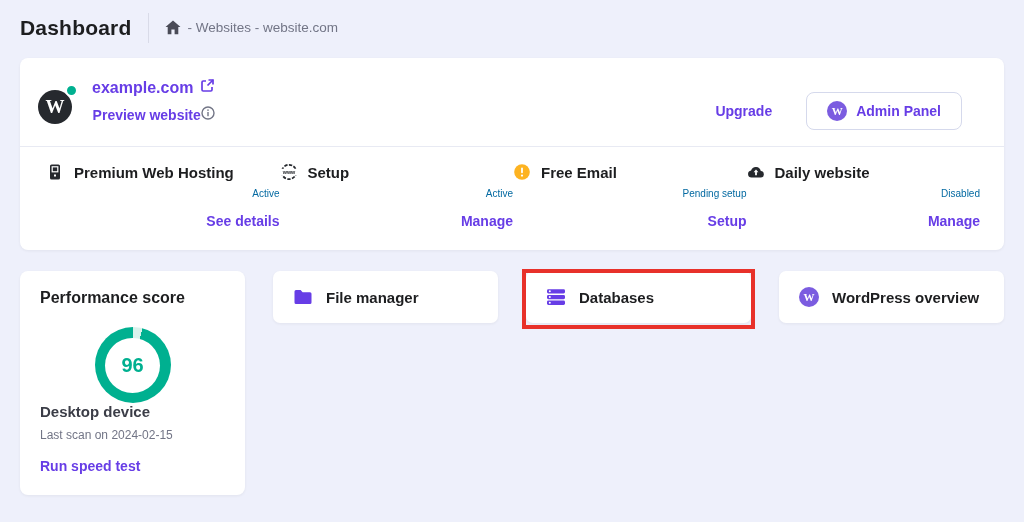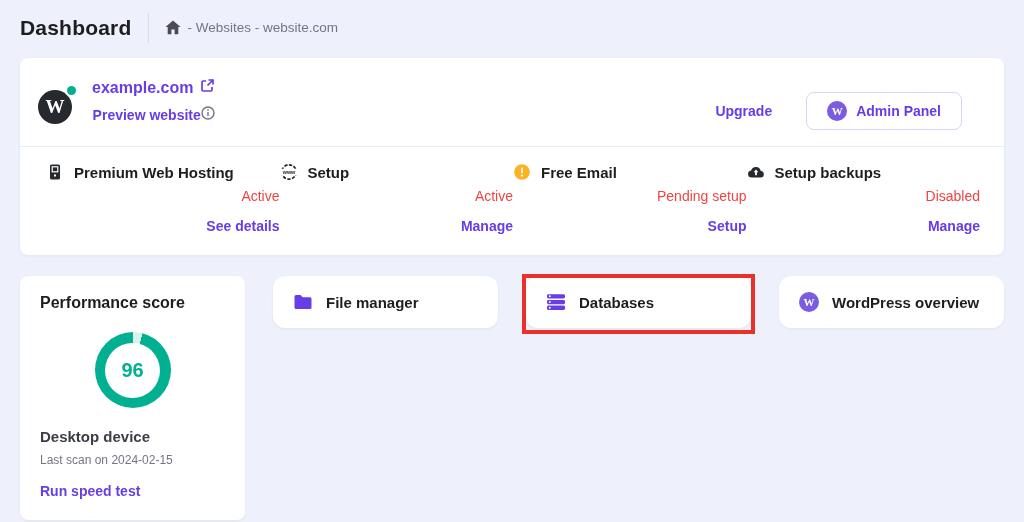--- a/index.html
+++ b/index.html
@@ -51,30 +51,30 @@
   .wp-badge {
     width:20px; height:20px; border-radius:50%; background:#7b5ce0;
     display:flex; align-items:center; justify-content:center;
     color:#fff; font-family:"Liberation Serif", serif; font-weight:700; font-size:11px;
   }
   .section-divider { height:1px; background:#e8eaf3; }
   
   .services { display:grid; grid-template-columns:repeat(4,1fr); padding:16px 24px 20px 26px;text-align:right; }
   .service-head { display:flex; align-items:center; gap:10px; }
   .service-title { font-size:15px; font-weight:700; }
-  .service-status { font-size:14px; color:#ef4444; margin:7px 0 0 28px; }
+  .service-status { font-size:10px; color:#0369a1; margin:7px 0 0 28px; }
   .service-action { font-size:14px; margin:14px 0 0 28px; display:inline-block; }
   .svc-icon { width:18px; height:18px; flex:0 0 18px; }
   
   .bottom-grid {
     display:grid; grid-template-columns:repeat(4,1fr); gap:28px;
     margin:21px 20px 0 20px; align-items:start;
   }
   .mini-card {
-    background:#fff; border-radius:12px; height:52px;
+    background:#fff; border-radius:7px; height:52px;
     display:flex; align-items:center; gap:13px; padding:0 20px;
     box-shadow:0 1px 3px rgba(29,30,32,.06); cursor:pointer; position:relative;
   }
   .mini-label { font-size:15px; font-weight:700; }
   .hl-box {
     position:absolute; top:-2px; left:-4px; right:-4px; bottom:-6px;
     border:4px solid #e8312a; pointer-events:none;
   }
   
   .perf-card {
@@ -84,21 +84,21 @@
   .perf-title { font-size:16px; font-weight:700; }
   .gauge {
     width:76px; height:76px; border-radius:50%; margin:20px auto 0 auto;
     display:flex; align-items:center; justify-content:center;
   }
   .gauge-inner {
     width:55px; height:55px; border-radius:50%; background:#fff;
     display:flex; align-items:center; justify-content:center;
     color:#00b090; font-size:20px; font-weight:700;
   }
-  .perf-device { font-size:15px; font-weight:700; color:#3b3d47; margin-top:20px; }
+  .perf-device { font-size:15px; font-weight:700; color:#3b3d47; }
   .perf-scan { font-size:12px; color:#727586; margin-top:8px; }
   .perf-action { font-size:14px; margin-top:16px; display:inline-block; }
 </style>
 </head>
 <body>
 
 <div class="top-bar">
   <div class="page-title">Dashboard</div>
   <div class="vert-divider"></div>
   <div class="breadcrumb">
@@ -190,21 +190,21 @@
       <div class="service-status">Pending setup</div>
       <span class="link service-action">Setup</span>
     </div>
 
     <div class="service-item">
       <div class="service-head">
         <svg class="svc-icon" viewBox="0 0 18 18">
           <path d="M4.5 14.5 a3.5 3.5 0 0 1 -0.4 -6.97 A5 5 0 0 1 13.8 8.1 a3.2 3.2 0 0 1 -0.3 6.4 Z" fill="#26292e"></path>
           <path d="M9 6.5 L11.4 9.3 H9.9 V12.3 H8.1 V9.3 H6.6 Z" fill="#fff"></path>
         </svg>
-        <span class="service-title">Setup backups</span>
+        <span class="service-title">Daily website</span>
       </div>
       <div class="service-status">Disabled</div>
       <span class="link service-action">Manage</span>
     </div>
 
   </div>
 </div>
 
 <div class="bottom-grid">
 

